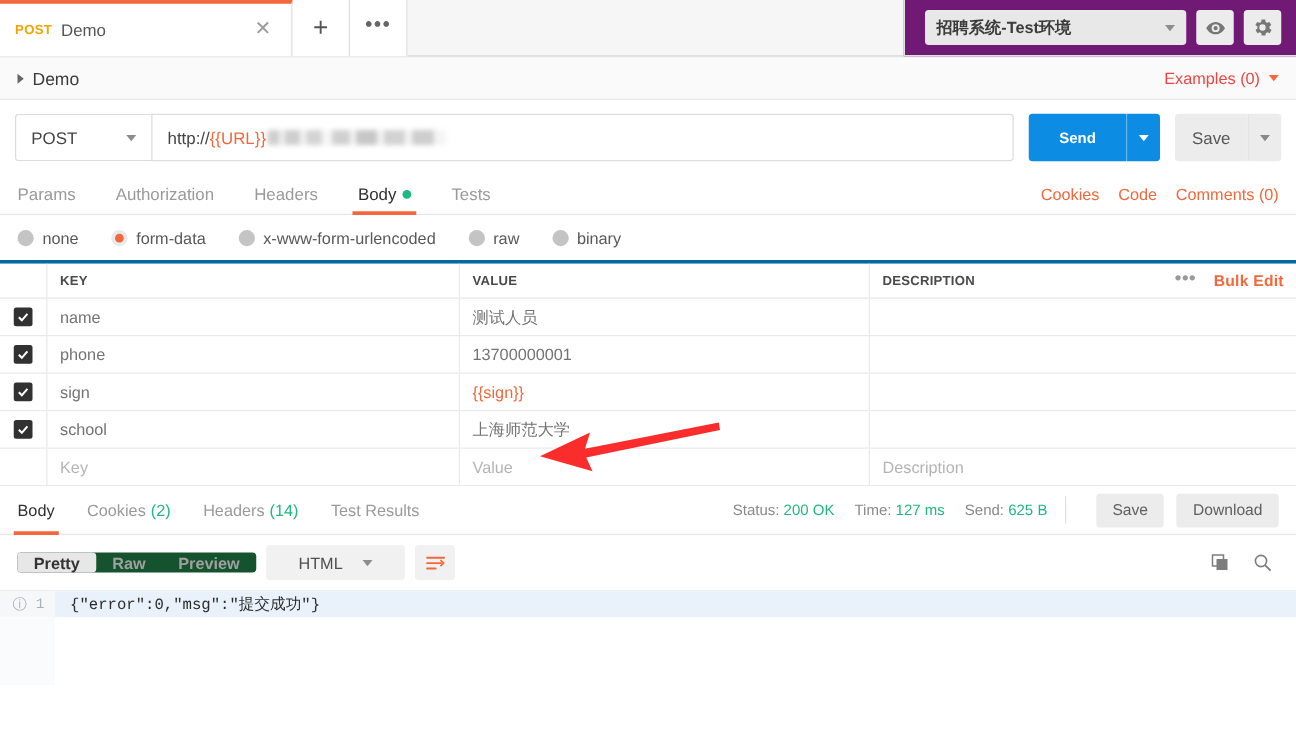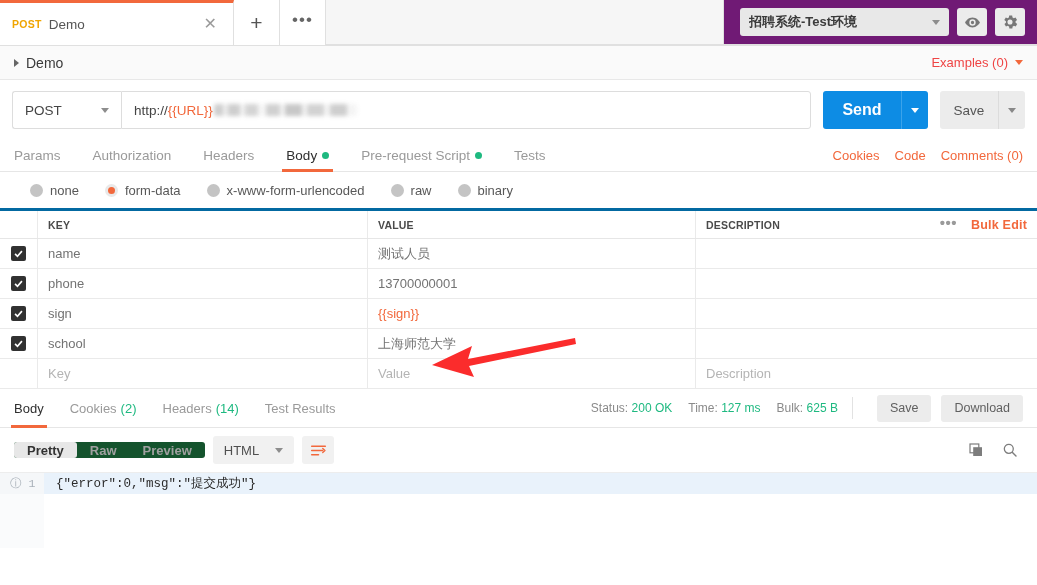--- a/index.html
+++ b/index.html
@@ -106,21 +106,21 @@
         rgba(140,140,140,.5) 14px 26px, rgba(225,225,225,.45) 26px 31px,
         rgba(155,155,155,.5) 31px 44px, rgba(230,230,230,.4) 44px 52px,
         rgba(145,145,145,.5) 52px 66px, rgba(225,225,225,.45) 66px 71px,
         rgba(135,135,135,.55) 71px 88px, rgba(220,220,220,.4) 88px 93px,
         rgba(150,150,150,.5) 93px 110px, rgba(228,228,228,.45) 110px 116px,
         rgba(140,140,140,.5) 116px 133px, rgba(225,225,225,.4) 133px 143px);
     filter: blur(2.2px); border-radius: 2px; opacity: .85;
   }
   .send-btn {
     width: 78px; height: 38px; background: #0d8ce4; color: #fff;
-    font-size: 16px; font-weight: bold; border: none; border-radius: 3px 0 0 3px;
+    font-size: 12px; font-weight: bold; border: none; border-radius: 3px 0 0 3px;
     margin-left: 12px; cursor: pointer; font-family: inherit;
   }
   .send-caret {
     width: 27px; height: 38px; background: #0d8ce4; border-radius: 0 3px 3px 0;
     border-left: 1px solid #3ba3ea; display: flex; align-items: center;
     justify-content: center; cursor: pointer;
   }
   .send-caret i { width: 0; height: 0; border-left: 4px solid transparent;
     border-right: 4px solid transparent; border-top: 5px solid #fff; }
   .save-btn {
@@ -149,21 +149,21 @@
   .rtab.active { color: #2f2f2f; }
   .rtab.active::after {
     content: ''; position: absolute; left: -4px; right: -4px; bottom: -1px;
     height: 3px; background: #f2683c;
   }
   .dot-green { width: 7px; height: 7px; border-radius: 50%; background: #1eb980; }
   .reqtabs-spacer { flex: 1; }
   .rlink { color: #f2683c; font-size: 13px; margin-left: 15px; padding-bottom: 8px; cursor: pointer; }
 
   
-  .bodytypes { display: flex; align-items: center; padding: 11px 14px 10px; margin-left: 16px; }
+  .bodytypes { display: flex; align-items: center; padding: 11px 14px 10px; }
   .bt { display: flex; align-items: center; margin-right: 26px; cursor: pointer; }
   .radio {
     width: 13px; height: 13px; border-radius: 50%; background: #c4c4c4;
     margin-right: 7px; display: flex; align-items: center; justify-content: center;
   }
   .radio.sel { background: #e9e9e9; }
   .radio.sel i { width: 7px; height: 7px; border-radius: 50%; background: #f2683c; }
   .bt-label { font-size: 13px; color: #585858; }
 
   
@@ -225,21 +225,21 @@
   
   .viewbar { display: flex; align-items: center; padding: 8px 14px; gap: 8px; }
   .seg { display: flex; background: #14532d; border-radius: 3px; height: 16px; font-weight: bold; }
   .seg div {
     display: flex; align-items: center; padding: 0 13px;
     font-size: 13px; color: #a0a0a0; cursor: pointer; border-radius: 3px;
   }
   .seg div.active { color: #333; background: #e7e7e7; }
   .fmt-select {
     height: 28px; background: #f1f1f1; border-radius: 3px; display: flex;
-    align-items: center; padding: 0 11px; gap: 16px; cursor: pointer;
+    align-items: center; padding: 0 26px; gap: 16px; cursor: pointer;
   }
   .fmt-select span { font-size: 13px; color: #505050; }
   .wrap-btn {
     width: 32px; height: 28px; background: #f1f1f1; border-radius: 3px;
     display: flex; align-items: center; justify-content: center; cursor: pointer;
   }
   .viewbar-spacer { flex: 1; }
   .vb-icon { width: 26px; height: 26px; display: flex; align-items: center;
     justify-content: center; cursor: pointer; }
 
@@ -325,24 +325,20 @@
       <span>Authorization</span>
     </div>
   <div class="rtab">
       <span>Headers</span>
     </div>
   <div class="rtab active">
       <span>Body</span>
       <span class="dot-green"></span>
     </div>
   <div class="rtab">
-      <span>Pre-request Script</span>
-      <span class="dot-green"></span>
-    </div>
-  <div class="rtab">
       <span>Tests</span>
     </div>
   <div class="reqtabs-spacer"></div>
   <span class="rlink">Cookies</span>
   <span class="rlink">Code</span>
   <span class="rlink">Comments (0)</span>
 </div>
 
 <div class="bodytypes">
   <div class="bt">
@@ -491,21 +487,21 @@
   <div class="rs-tab">
       <span>Headers</span>
       <span class="cnt">(14)</span>
     </div>
   <div class="rs-tab">
       <span>Test Results</span>
     </div>
   <div class="respbar-spacer"></div>
   <span class="meta"><span>Status:</span> <b>200 OK</b></span>
   <span class="meta"><span>Time:</span> <b>127 ms</b></span>
-  <span class="meta"><span>Bulk:</span> <b>625 B</b></span>
+  <span class="meta"><span>Send:</span> <b>625 B</b></span>
   <span class="vdiv"></span>
   <button class="sm-btn">Save</button>
   <button class="sm-btn">Download</button>
 </div>
 
 <div class="viewbar">
   <div class="seg">
     <div class="active">Pretty</div>
     <div>Raw</div>
     <div>Preview</div>

